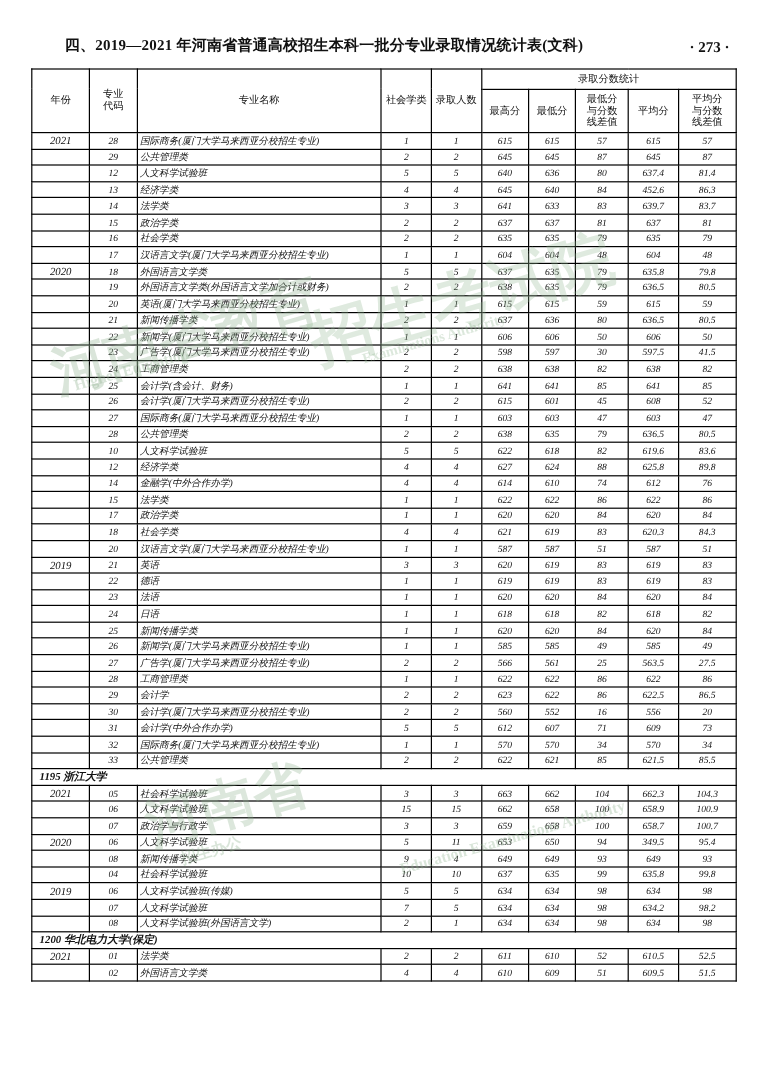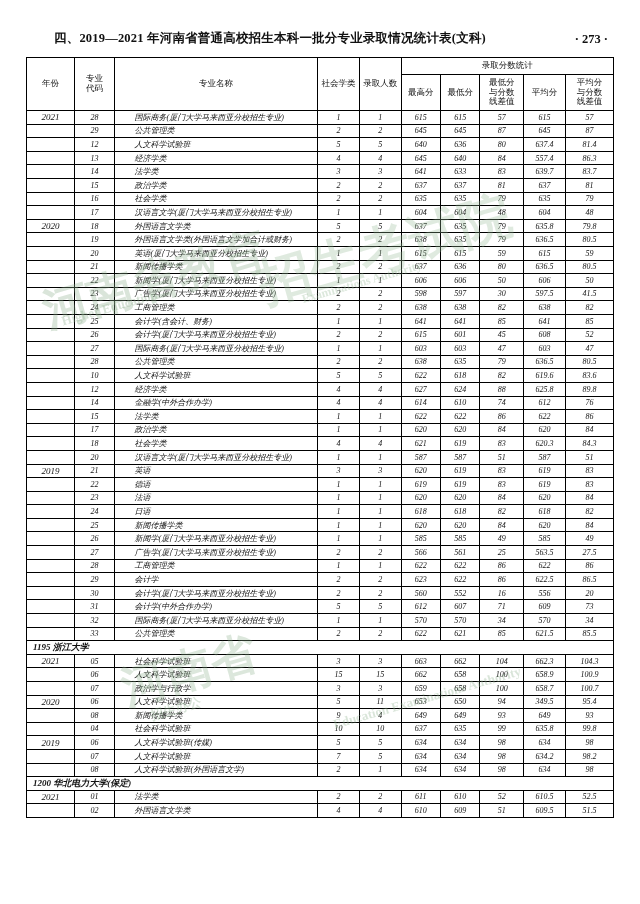--- a/index.html
+++ b/index.html
@@ -52,21 +52,21 @@
     background:transparent;
   }
   thead th{
     font-size:8.5px;
     font-weight:normal;
     padding:3px 1px;
   }
   .hdr-tall{height:17px;margin-left:12px;}
   td.name{
     text-align:left;
-    padding-left:20px;
+    padding-left:2px;
   }
   td.year{font-size:9px;}
   td.group{
     text-align:left;
     padding-left:6px;
     font-size:9px;
     font-weight:bold;
   }
   .r{height:13.6px;font-style:italic;}
   
@@ -174,21 +174,21 @@
         </tr>
         <tr class="r">
           <td class="year"></td>
           <td>13</td>
           <td class="name">经济学类</td>
           <td>4</td>
           <td>4</td>
           <td>645</td>
           <td>640</td>
           <td>84</td>
-          <td>557.4</td>
+          <td>452.6</td>
           <td>86.3</td>
         </tr>
         <tr class="r">
           <td class="year"></td>
           <td>14</td>
           <td class="name">法学类</td>
           <td>3</td>
           <td>3</td>
           <td>641</td>
           <td>633</td>

